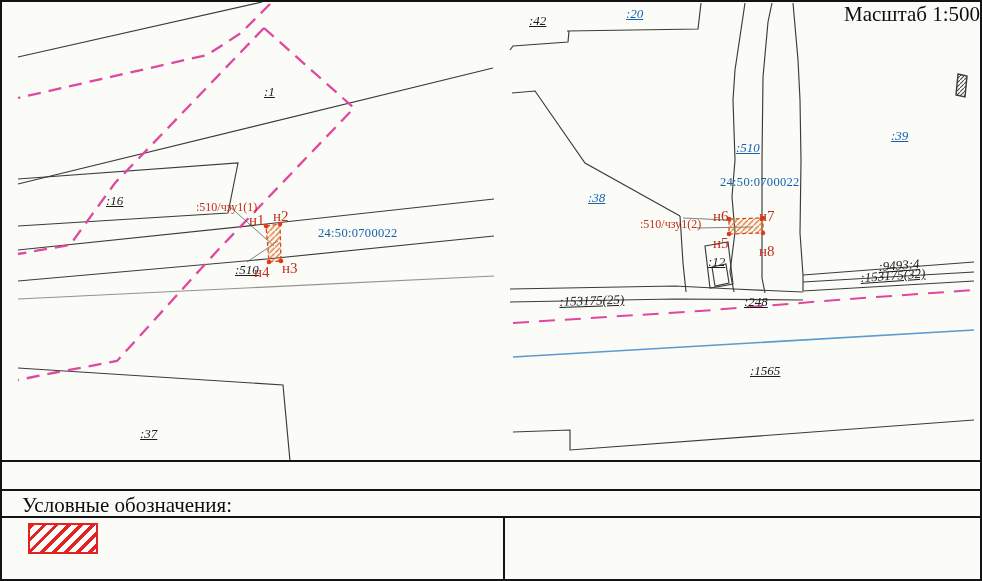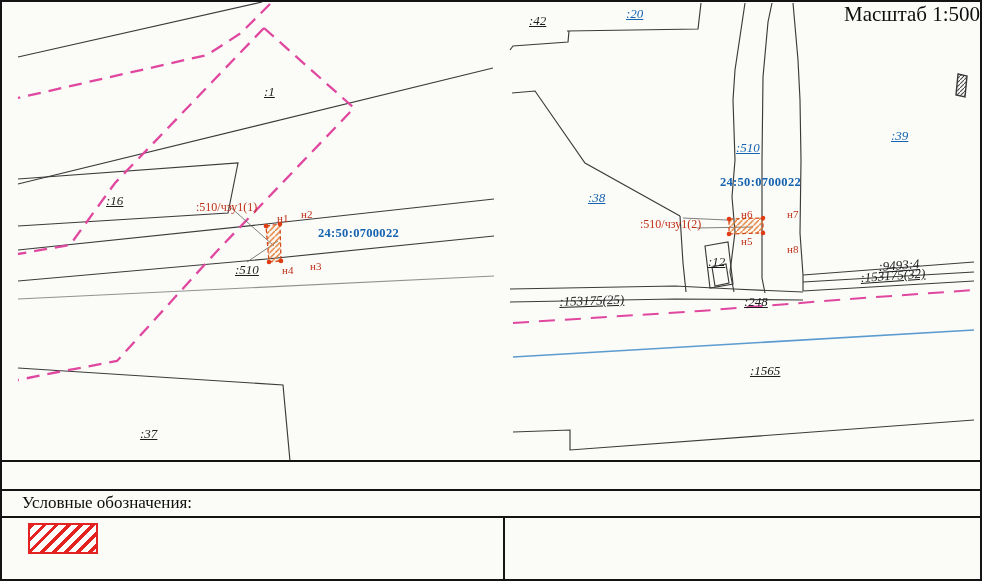--- a/index.html
+++ b/index.html
@@ -22,31 +22,31 @@
   .dot   { fill:var(--point-red); stroke:none; }
   .edgesym { stroke:#3a3a3a; fill:url(#hatchG); stroke-width:1.4; }
 
   
   .lbl {
     position:absolute; white-space:nowrap; line-height:1;
     font-family:"Liberation Serif", serif; font-style:italic;
     font-size:13px; text-decoration:underline; color:#1d1d1d;
   }
   .lbl.blue { color:var(--blue-label); }
-  .lbl.cad  { color:var(--blue-label); font-weight:bold; font-style:normal;
+  .lbl.cad  { color:var(--blue-label); font-weight:normal; font-style:normal;
               text-decoration:none; font-size:12.5px; letter-spacing:0.3px;text-align:right; }
   .lbl.red  { color:var(--red-label); font-style:normal; text-decoration:none; font-size:12px; }
-  .lbl.pt   { color:var(--red-label); font-style:normal; text-decoration:none; font-size:11px;margin-left:28px; }
+  .lbl.pt   { color:var(--red-label); font-style:normal; text-decoration:none; font-size:15px; }
   .rot2 { transform:rotate(-2deg); transform-origin:left top; }
   .rot4 { transform:rotate(-4deg); transform-origin:left top; }
 
   
   .hline { position:absolute; left:0; right:0; height:2px; background:#141414; }
   .vline { position:absolute; width:2px; background:#141414; }
-  .ftext { position:absolute; font-size:17px; color:#0d0d0d; line-height:1.15; white-space:nowrap; }
+  .ftext { position:absolute; font-size:21px; color:#0d0d0d; line-height:1.15; white-space:nowrap; }
   .scale-row { position:absolute; left:0; right:0; top:463; text-align:right; font-size:21px; color:#0d0d0d; }
   .legend-swatch {
     position:absolute; left:26px; top:521px; width:66px; height:27px;
     border:2px solid var(--legend-red);
     background:repeating-linear-gradient(135deg, var(--legend-red) 0 3.5px, #ffffff 3.5px 8.5px);
   }
 </style>
 </head>
 <body>
 

